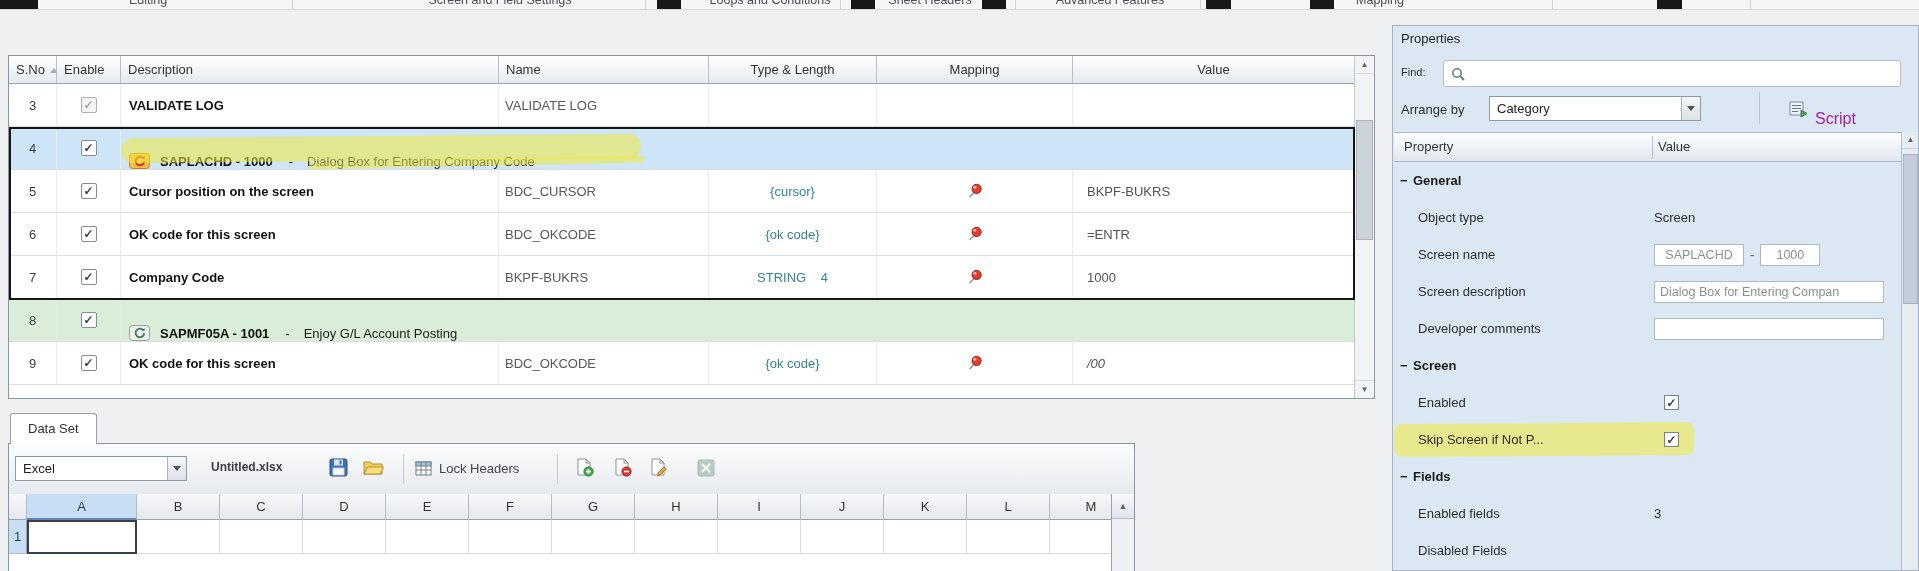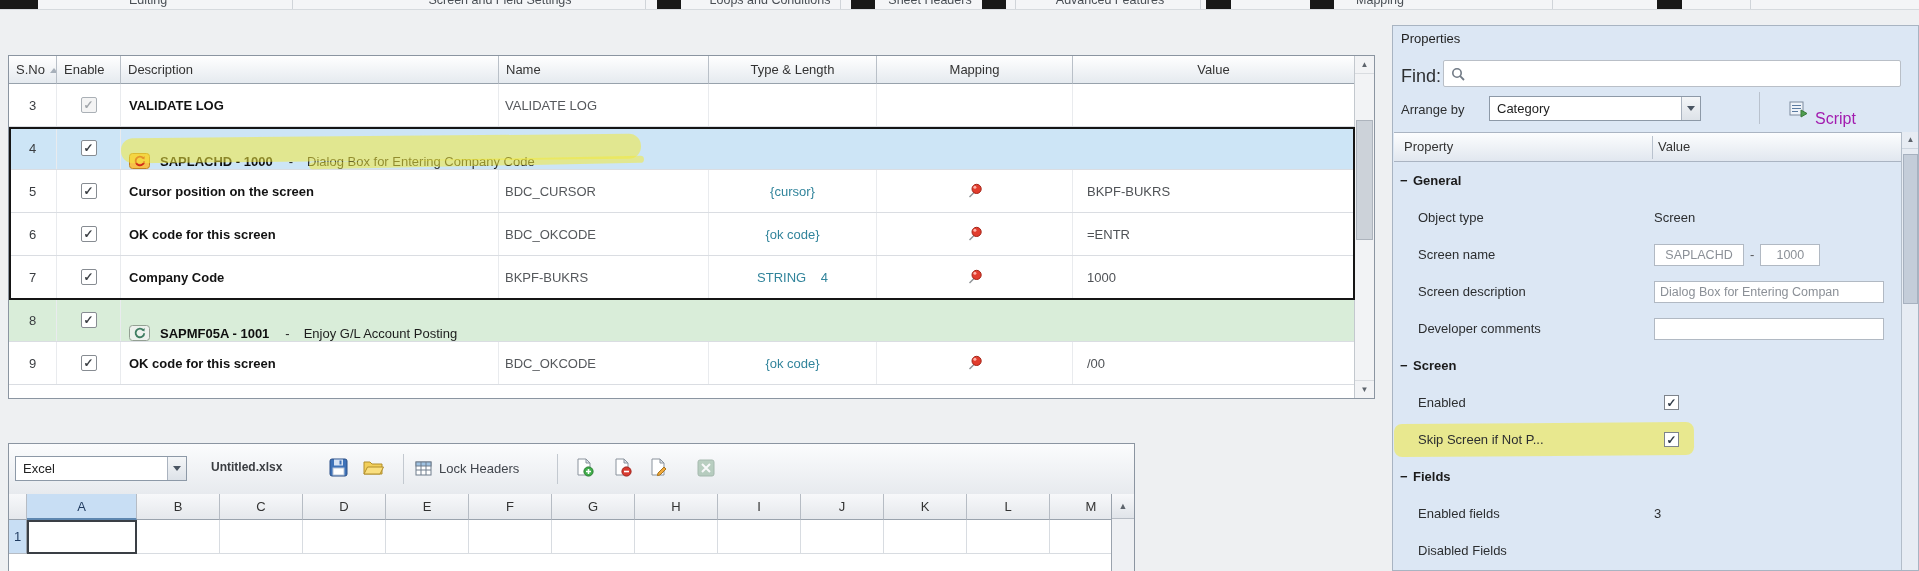--- a/index.html
+++ b/index.html
@@ -86,21 +86,21 @@
   .dsr{box-sizing:border-box;height:34px;flex:none;background:#c8def4;border-right:1px solid #9aa3ad;border-bottom:1px solid #b6bcc4;
        display:flex;align-items:center;justify-content:center;font-size:13px;color:#1f3a5f;}
   .ds-sb{position:absolute;top:50px;right:0;bottom:0;width:22px;background:#eef0f3;border-left:1px solid #9aa3ad;}
   .ds-sb .btn{height:24px;background:linear-gradient(#f7f8fa,#e0e4e9);border-bottom:1px solid #b6bcc4;
               text-align:center;line-height:24px;font-size:9px;color:#5d646c;}
 
   
   .props-pane{position:absolute;left:1392px;top:25px;width:527px;height:546px;background:#dce7f4;
               border:1px solid #a8b4c2;box-sizing:border-box;overflow:hidden;}
   .props-title{position:absolute;left:8px;top:5px;font-size:13px;color:#1f1f1f;}
-  .find-label{position:absolute;left:8px;top:40px;font-size:18px;color:#2c2e30;}
+  .find-label{position:absolute;left:8px;top:40px;font-size:11px;color:#2c2e30;}
   .find-box{position:absolute;left:50px;top:34px;width:458px;height:27px;background:#fff;border:1px solid #b9bfc7;
             border-radius:2px;box-sizing:border-box;display:flex;align-items:center;padding-left:7px;}
   .arr-label{position:absolute;left:8px;top:76px;font-size:13px;color:#2c2e30;}
   .arr-combo{left:96px;top:70px;width:212px;}
   .arr-sep{position:absolute;left:366px;top:66px;width:1px;height:32px;background:#b9c2ce;}
   .script-btn{position:absolute;left:396px;top:70px;height:26px;display:flex;align-items:center;cursor:default;}
   .script-label{margin-left:7px;font-size:16px;color:#a21caf;margin-top:20px;}
   .pg-header{position:absolute;left:1px;top:106px;width:507px;height:30px;background:linear-gradient(#fcfdfe,#e1e7ef);
              border-top:1px solid #aab4c2;border-bottom:1px solid #aab4c2;box-sizing:border-box;}
   .pgh-prop{position:absolute;left:10px;top:6px;font-size:13px;color:#333;}
@@ -279,35 +279,38 @@
             <div class="td c-type" style="width: 168px;">{ok code}</div>
             <div class="td c-map" style="width: 196px;">
               <span style="display: inline-flex;">
                 <svg width="16" height="16" viewBox="0 0 16 16">
                   <line x1="2.5" y1="14" x2="7.5" y2="9" stroke="#8f9296" stroke-width="1.5"></line>
                   <circle cx="9.6" cy="5.9" r="4.6" fill="#e23d2e" stroke="#a32417"></circle>
                   <circle cx="7.9" cy="4.2" r="1.5" fill="#ffb3aa"></circle>
                 </svg>
               </span>
             </div>
-            <div class="td c-val" style="width: 282px;">/00</div>
+            <div class="td c-val" style="width: 282px; font-style: italic;">/00</div>
           </div>
         </div>
       <div class="block-border"></div>
       <div class="hl" id="hl1"></div>
       <div class="hl" id="hl2"></div>
       <div class="sb">
         <div class="btn up">▲</div>
         <div class="thumb"></div>
         <div class="btn down">▼</div>
       </div>
     </div>
   </div>
 
   <div class="dataset-pane">
+    <div class="tabs">
+      <div class="tab active">Data Set</div>
+    </div>
     <div class="ds-box">
       <div class="ds-toolbar">
         <div class="combo" style="left:6px;top:12px;width:172px;">
           <span class="ct">Excel</span>
           <span class="cbtn">
               <span class="tri"></span>
             </span>
         </div>
         <span class="ds-file">Untitled.xlsx</span>
         <span class="tbico" style="left:320px;" id="icoSave"><svg width="19" height="19" viewBox="0 0 19 19">

